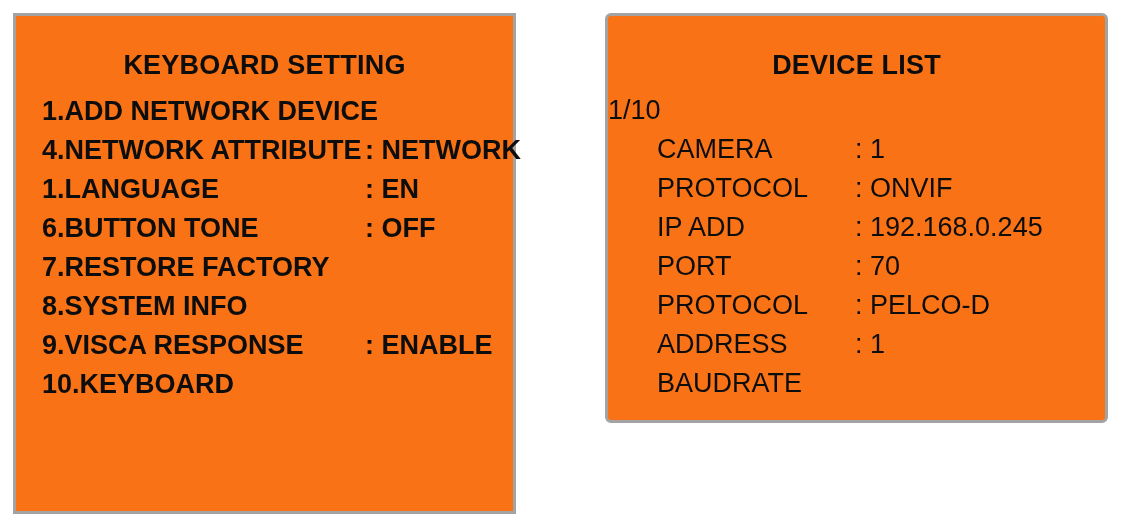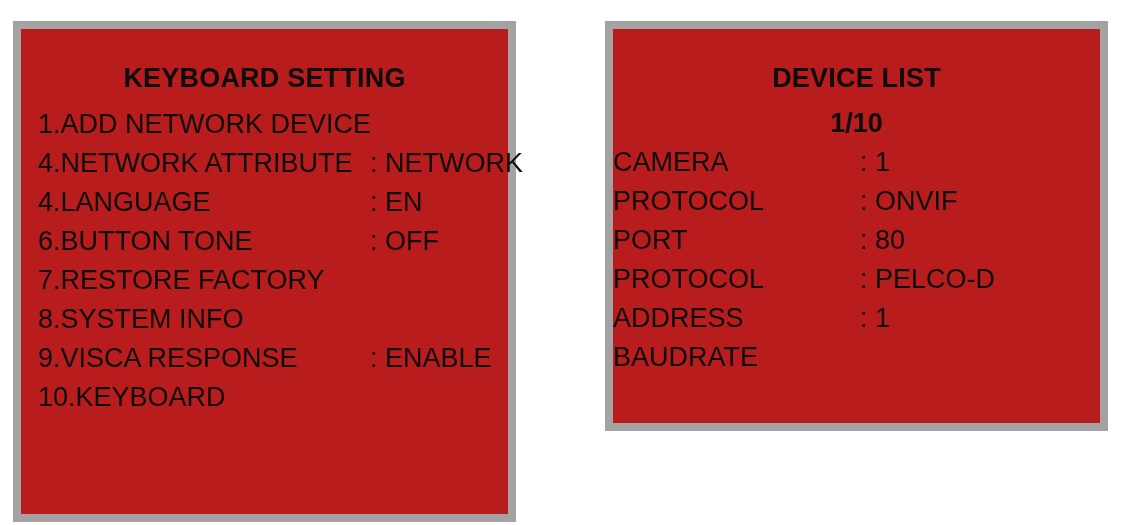--- a/index.html
+++ b/index.html
@@ -10,34 +10,35 @@
   body {
     width: 1121px;
     height: 525px;
     position: relative;
     font-family: "Liberation Sans", "DejaVu Sans", sans-serif;
     color: #0d0d0d;
     -webkit-font-smoothing: antialiased;
   }
   .panel {
     position: absolute;
-    top: 21px;
+    top: 13px;
     box-sizing: border-box;
-    border: 8px solid #a3a3a3;
-    background: #b91c1c;
+    border: 3px solid #a3a3a3;
+    background: #f97316;
   }
   .panel-left {
     left: 13px;
     width: 503px;
     height: 501px;
   }
   .panel-right {
     left: 605px;
     width: 503px;
     height: 410px;
+    border-radius: 6px;
   }
   .panel-title {
     margin-top: 30px;
     height: 39px;
     line-height: 39px;
     text-align: center;
     font-size: 27px;
     font-weight: 700;
     letter-spacing: 0.2px;
     white-space: nowrap;
@@ -46,35 +47,34 @@
     margin-top: 7px;
   }
   .menu-row,
   .field-row {
     position: relative;
     height: 39px;
     line-height: 39px;
     font-size: 27px;
     white-space: nowrap;
   }
-  .menu-row { padding-left: 17px; }
+  .menu-row { padding-left: 26px; font-weight: bold; }
   .menu-row .value {
     position: absolute;
     left: 349px;
     top: 0;
   }
   .page-indicator {
     margin-top: 6px;
     height: 39px;
     line-height: 39px;
-    text-align: center;
     font-size: 27px;
-    font-weight: 700;
+    font-weight: 400;
   }
-  .field-row { }
+  .field-row { padding-left: 49px; }
   .field-row .value {
     position: absolute;
     left: 247px;
     top: 0;
   }
 </style>
 </head>
 <body>
 
 <div class="panel panel-left">
@@ -82,21 +82,21 @@
   <div class="menu">
     <div class="menu-row">
       <span class="label">1.ADD NETWORK DEVICE</span>
       <span class="value"></span>
     </div>
     <div class="menu-row">
       <span class="label">4.NETWORK ATTRIBUTE</span>
       <span class="value">: NETWORK</span>
     </div>
     <div class="menu-row">
-      <span class="label">4.LANGUAGE</span>
+      <span class="label">1.LANGUAGE</span>
       <span class="value">: EN</span>
     </div>
     <div class="menu-row">
       <span class="label">6.BUTTON TONE</span>
       <span class="value">: OFF</span>
     </div>
     <div class="menu-row">
       <span class="label">7.RESTORE FACTORY</span>
       <span class="value"></span>
     </div>
@@ -120,22 +120,26 @@
   <div class="fields">
     <div class="field-row">
       <span class="label">CAMERA</span>
       <span class="value">: 1</span>
     </div>
     <div class="field-row">
       <span class="label">PROTOCOL</span>
       <span class="value">: ONVIF</span>
     </div>
     <div class="field-row">
+      <span class="label">IP ADD</span>
+      <span class="value">: 192.168.0.245</span>
+    </div>
+    <div class="field-row">
       <span class="label">PORT</span>
-      <span class="value">: 80</span>
+      <span class="value">: 70</span>
     </div>
     <div class="field-row">
       <span class="label">PROTOCOL</span>
       <span class="value">: PELCO-D</span>
     </div>
     <div class="field-row">
       <span class="label">ADDRESS</span>
       <span class="value">: 1</span>
     </div>
     <div class="field-row">

